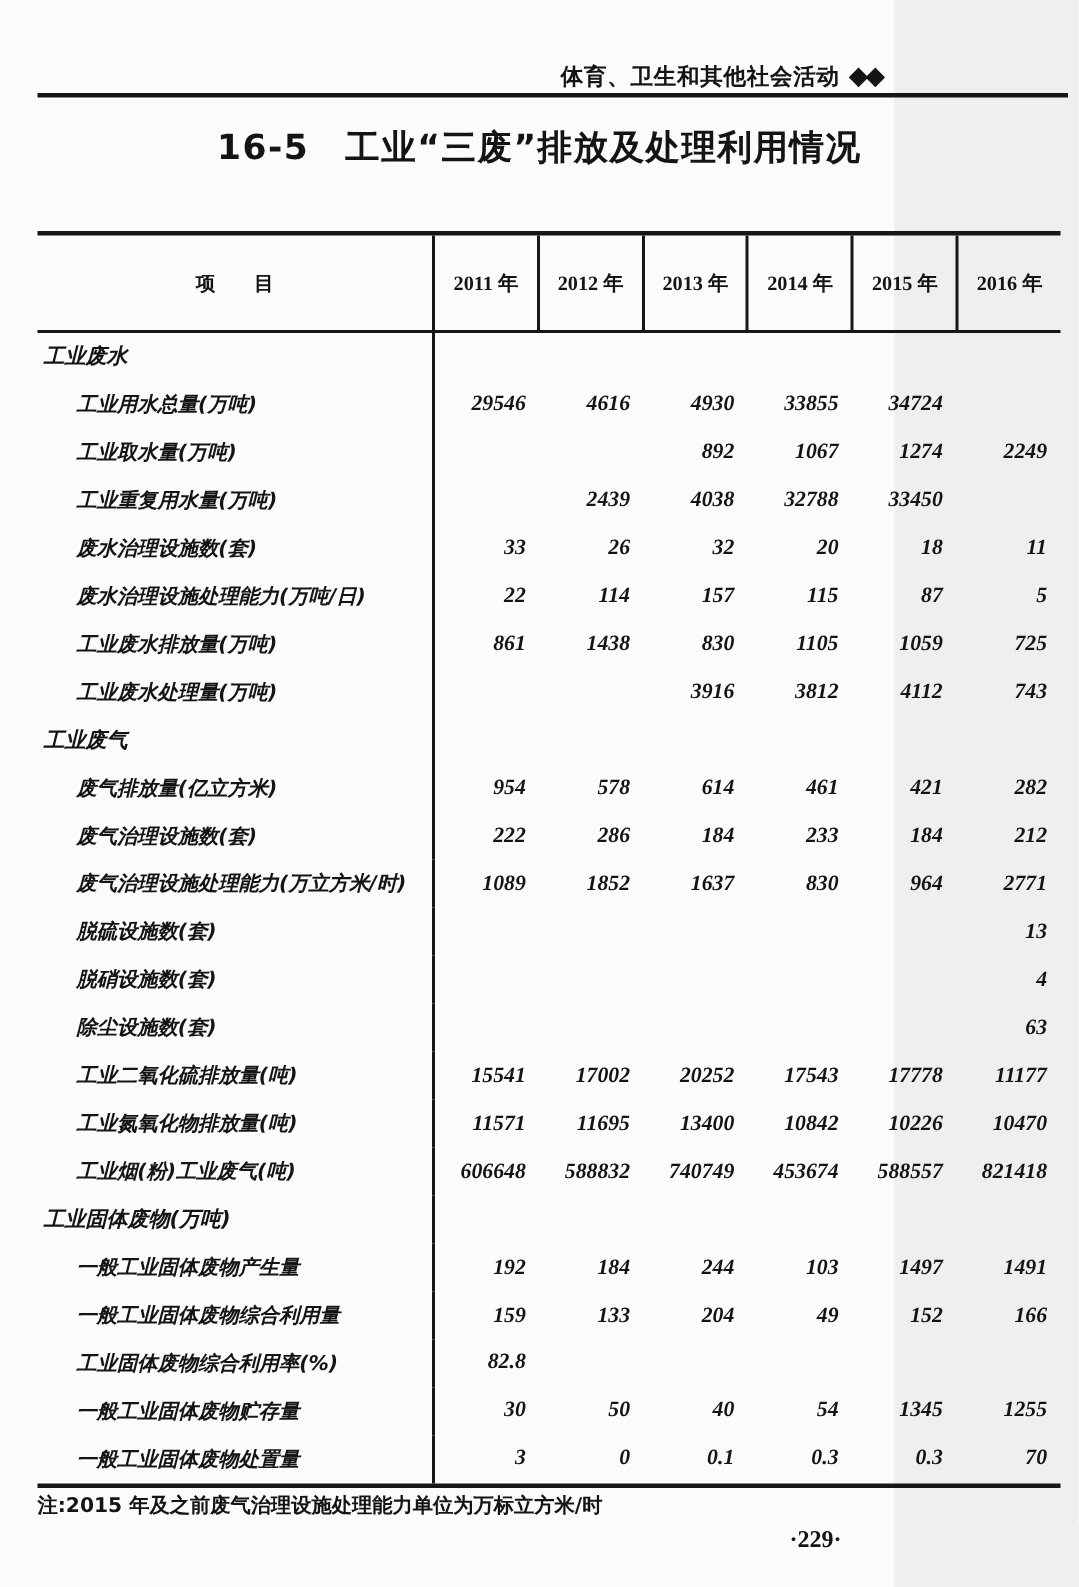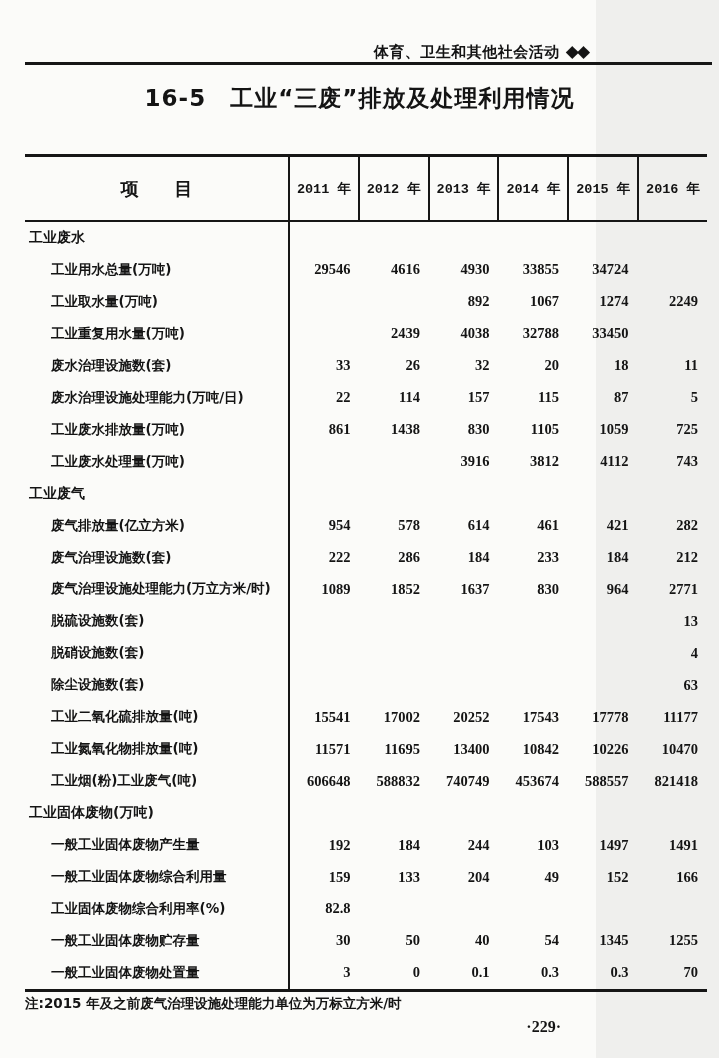--- a/index.html
+++ b/index.html
@@ -70,47 +70,48 @@
     border-bottom: 2px solid #161616;
     box-sizing: content-box;
   }
   .th-item {
     width: 265px;
     flex: none;
     border-right: 2px solid #161616;
     display: flex;
     align-items: center;
     justify-content: center;
-    font-size: 18px;
+    font-size: 13px;
     font-weight: bold;
     box-sizing: border-box;
   }
   .th-year {
     flex: 1;
     border-right: 2px solid #161616;
     display: flex;
     align-items: center;
     justify-content: center;
     font-size: 13.5px;
     font-weight: bold;
-    font-family: Liberation Mono, monospace;
+    font-family: Liberation Serif, serif;
     white-space: nowrap;
   }
   .th-year:last-child { border-right: none; }
   .tbody {
     height: 767px;
     display: flex;
     flex-direction: column;
     border-bottom: 3px solid #161616;
     box-sizing: content-box;
   }
   .trow {
     flex: 1;
     display: flex;
     align-items: stretch;
+    font-style: italic;
   }
   .trow .label {
     width: 265px;
     flex: none;
     border-right: 2px solid #161616;
     display: flex;
     align-items: center;
     padding-left: 26px;
     box-sizing: border-box;
     font-size: 13.5px;

